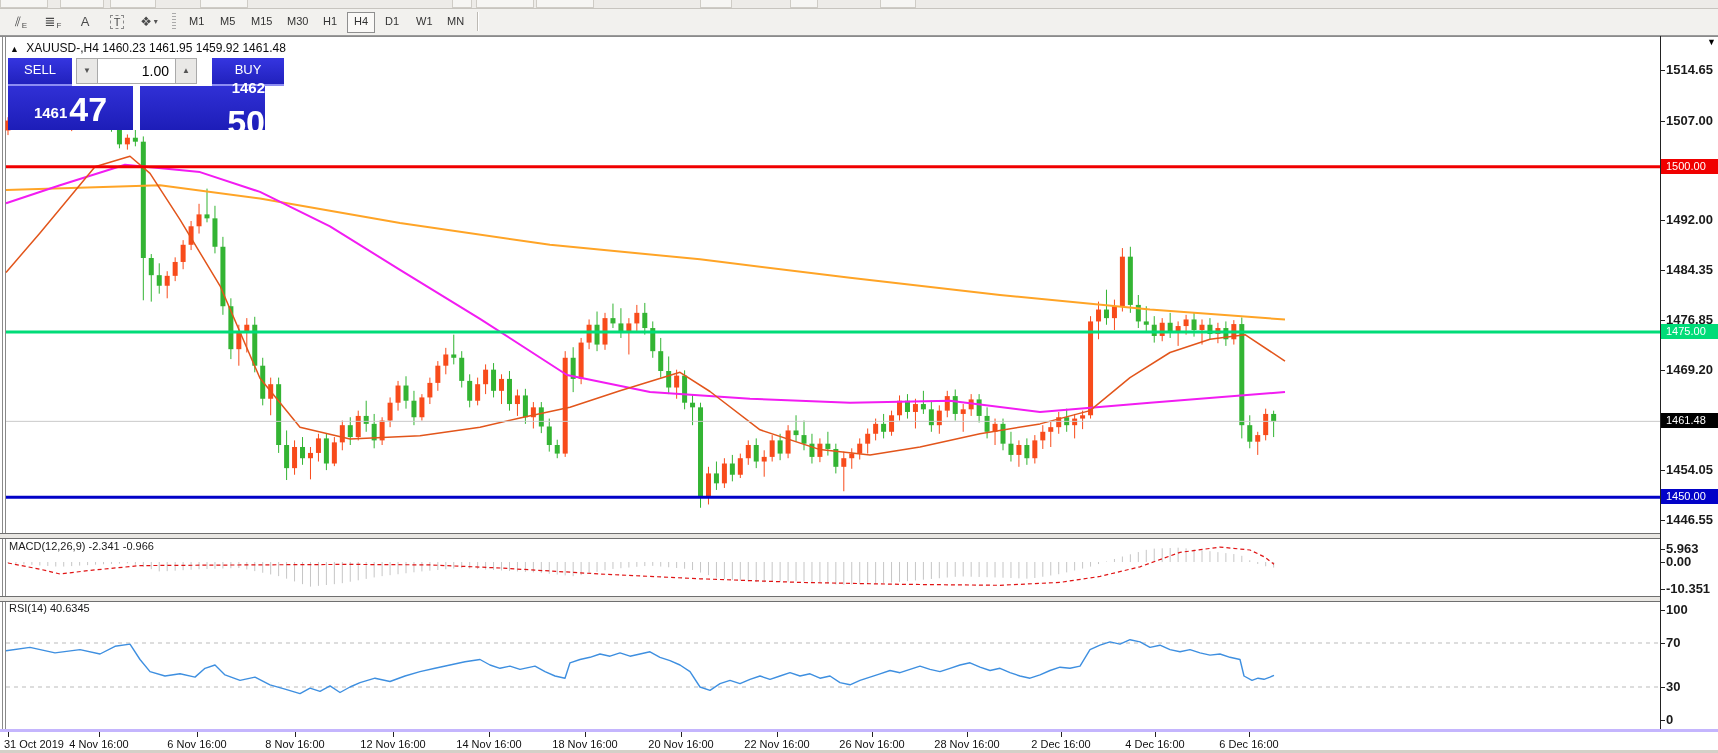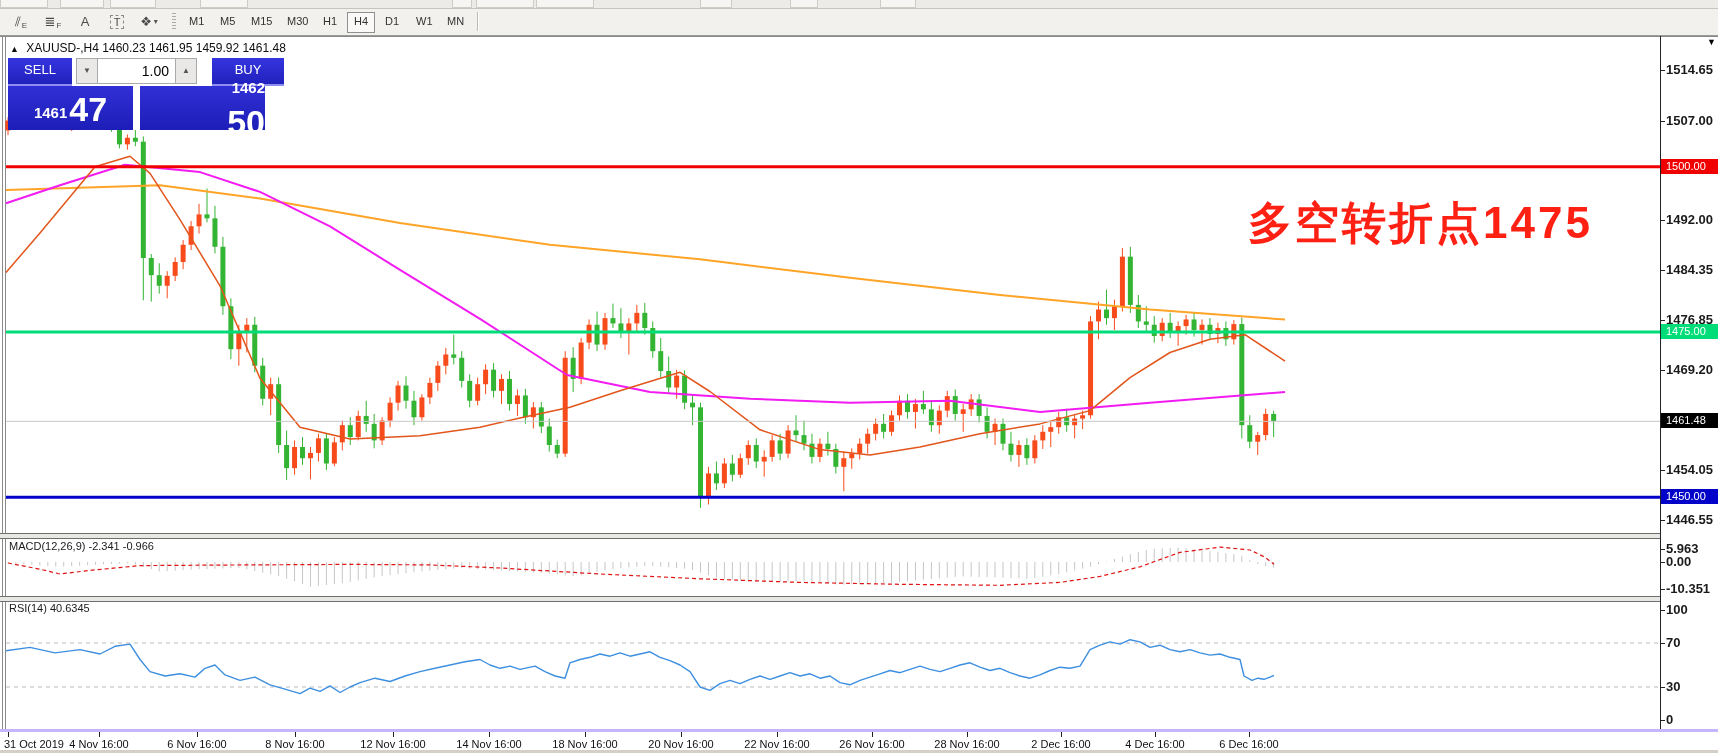--- a/index.html
+++ b/index.html
@@ -638,21 +638,20 @@
     <div class="tp-price" id="sell-big">
       <span class="small">1461</span>
       <span class="big">47</span>
     </div>
     <div class="tp-price" id="buy-big">
       <span class="small">1462</span>
       <span class="big">50</span>
     </div>
   </div>
 
-  <div id="annotation" style="left: 1248px; top: 194px; color: rgb(255, 32, 20); font-size: 44px; letter-spacing: 3px;">多空转折点1475</div>
 
   <div class="ind-label" style="top:540px;">MACD(12,26,9) -2.341 -0.966</div>
   <div class="ind-label" style="top:602px;">RSI(14) 40.6345</div>
 
   <div id="price-axis">
       <div class="ptick" style="top: 63px;">1514.65</div>
       <div class="tickmark" style="top: 70px;"></div>
       <div class="ptick" style="top: 113.551px;">1507.00</div>
       <div class="tickmark" style="top: 120.551px;"></div>
       <div class="ptick" style="top: 212.671px;">1492.00</div>

